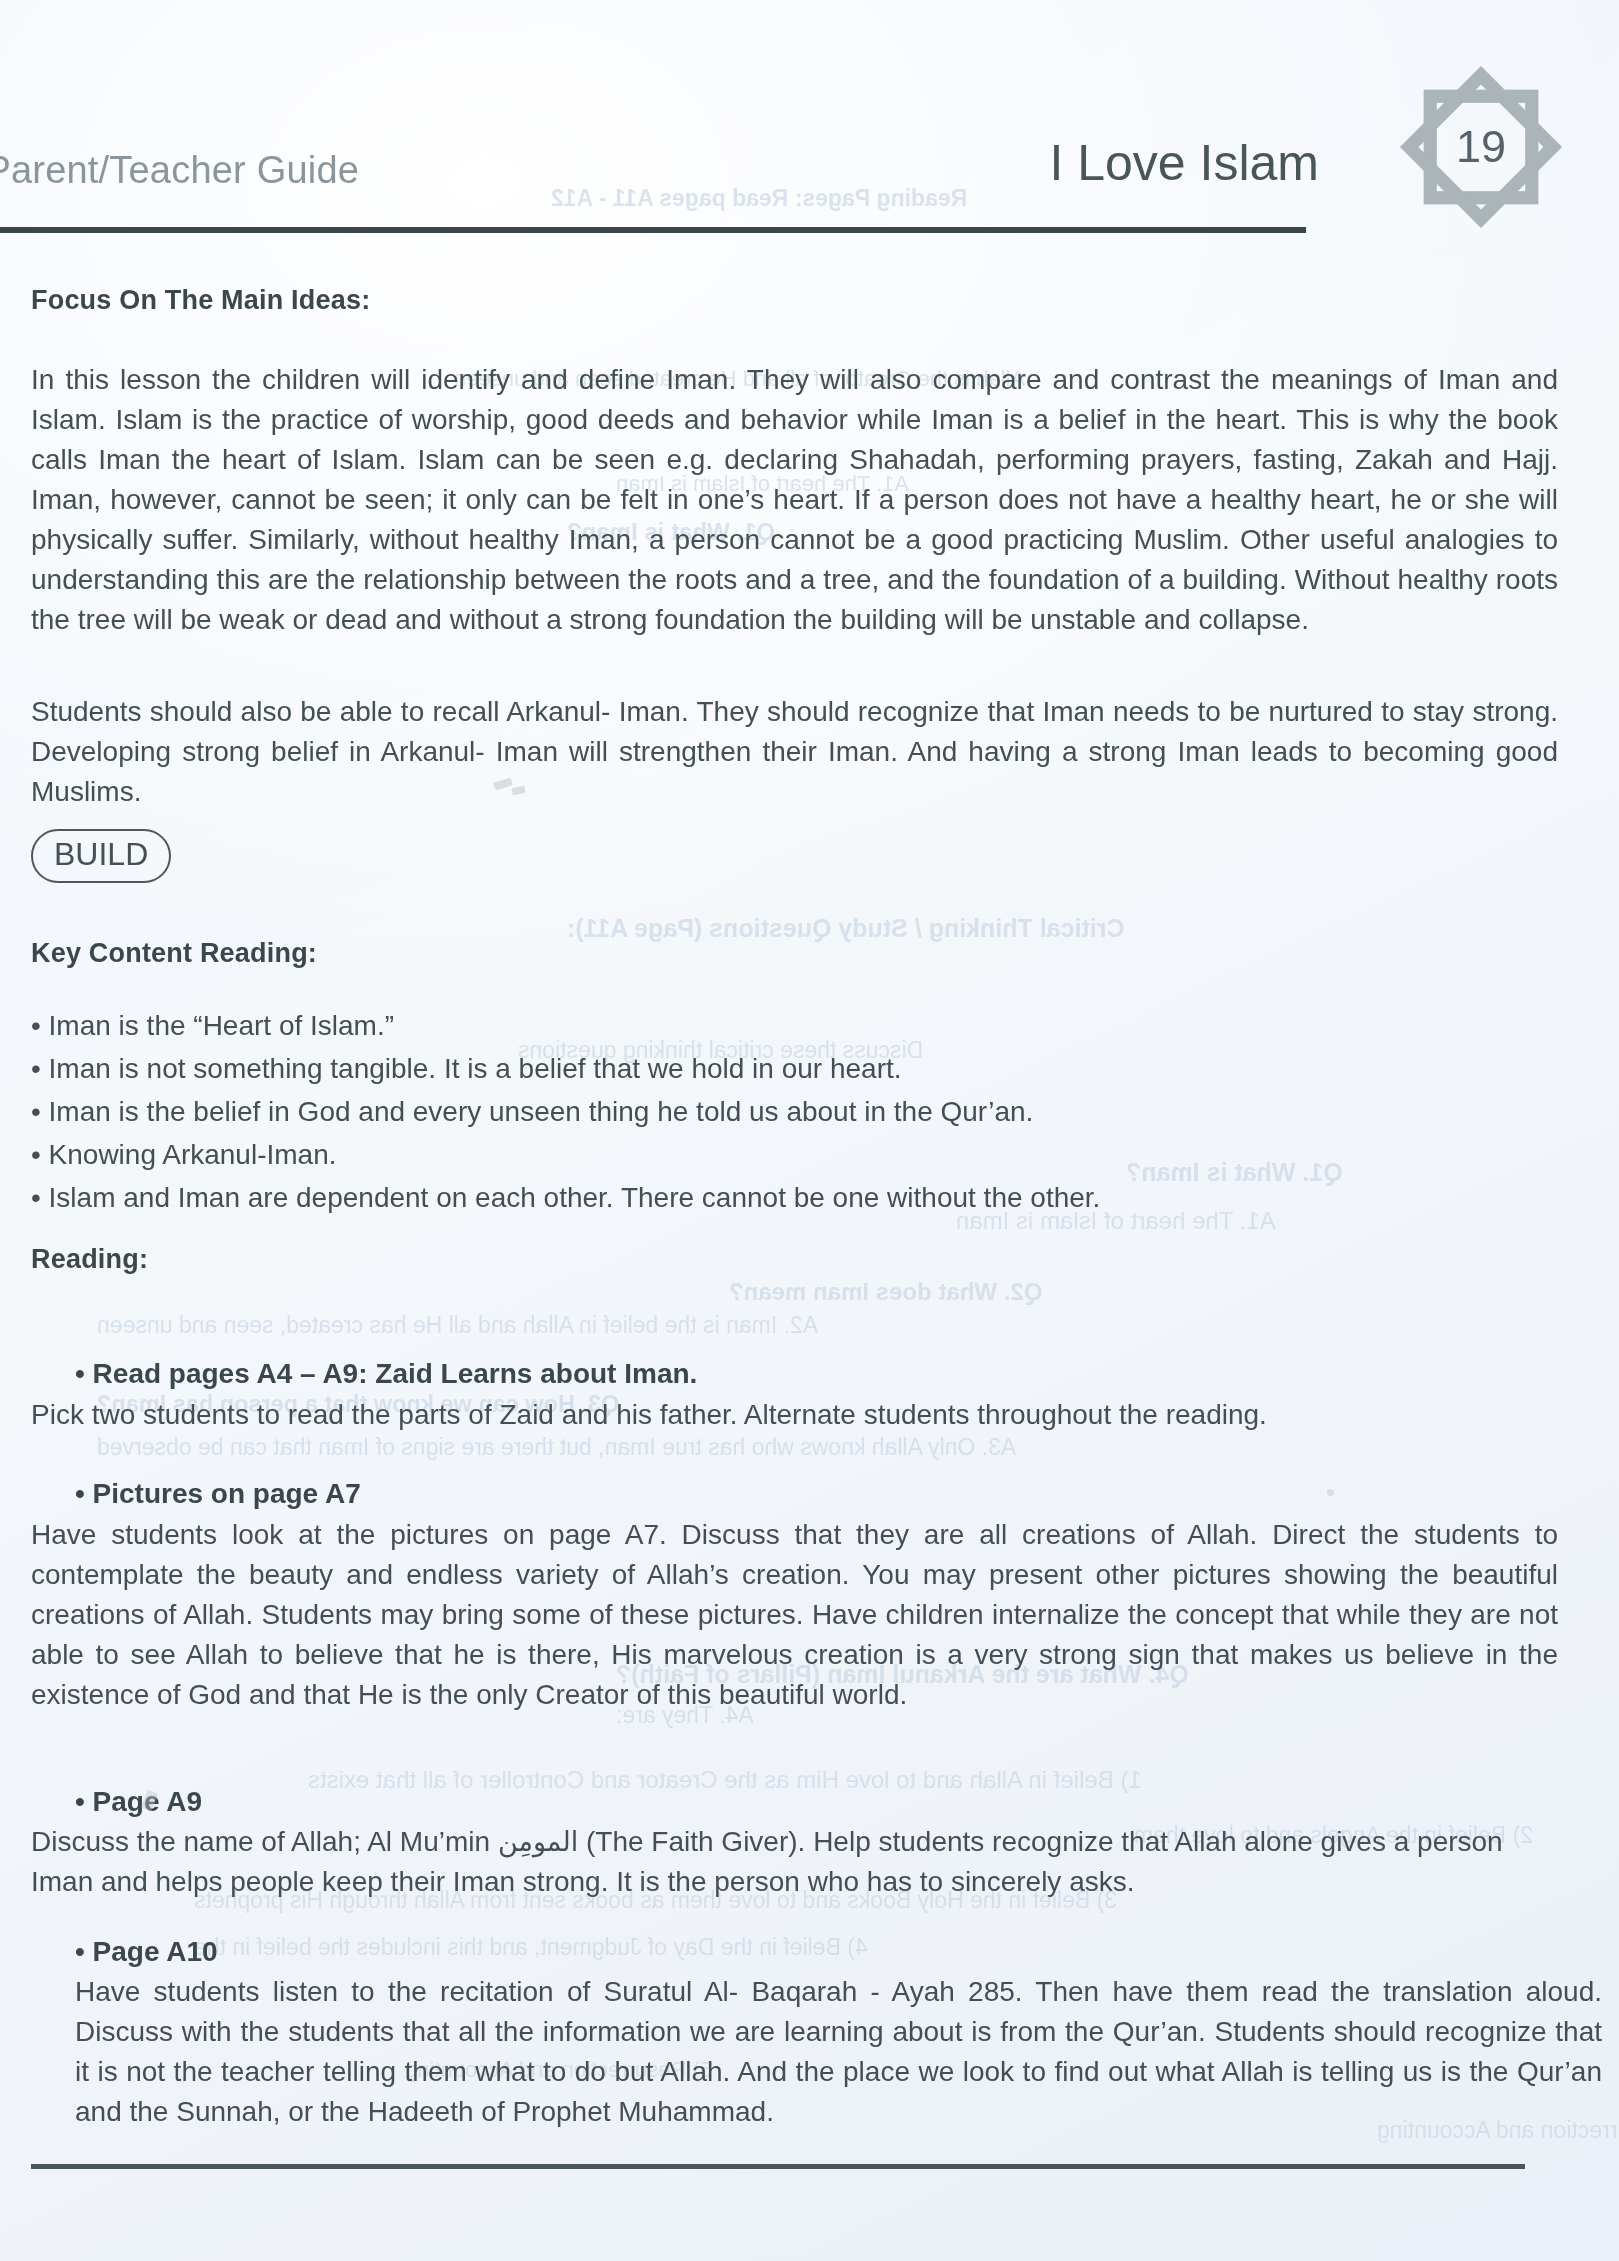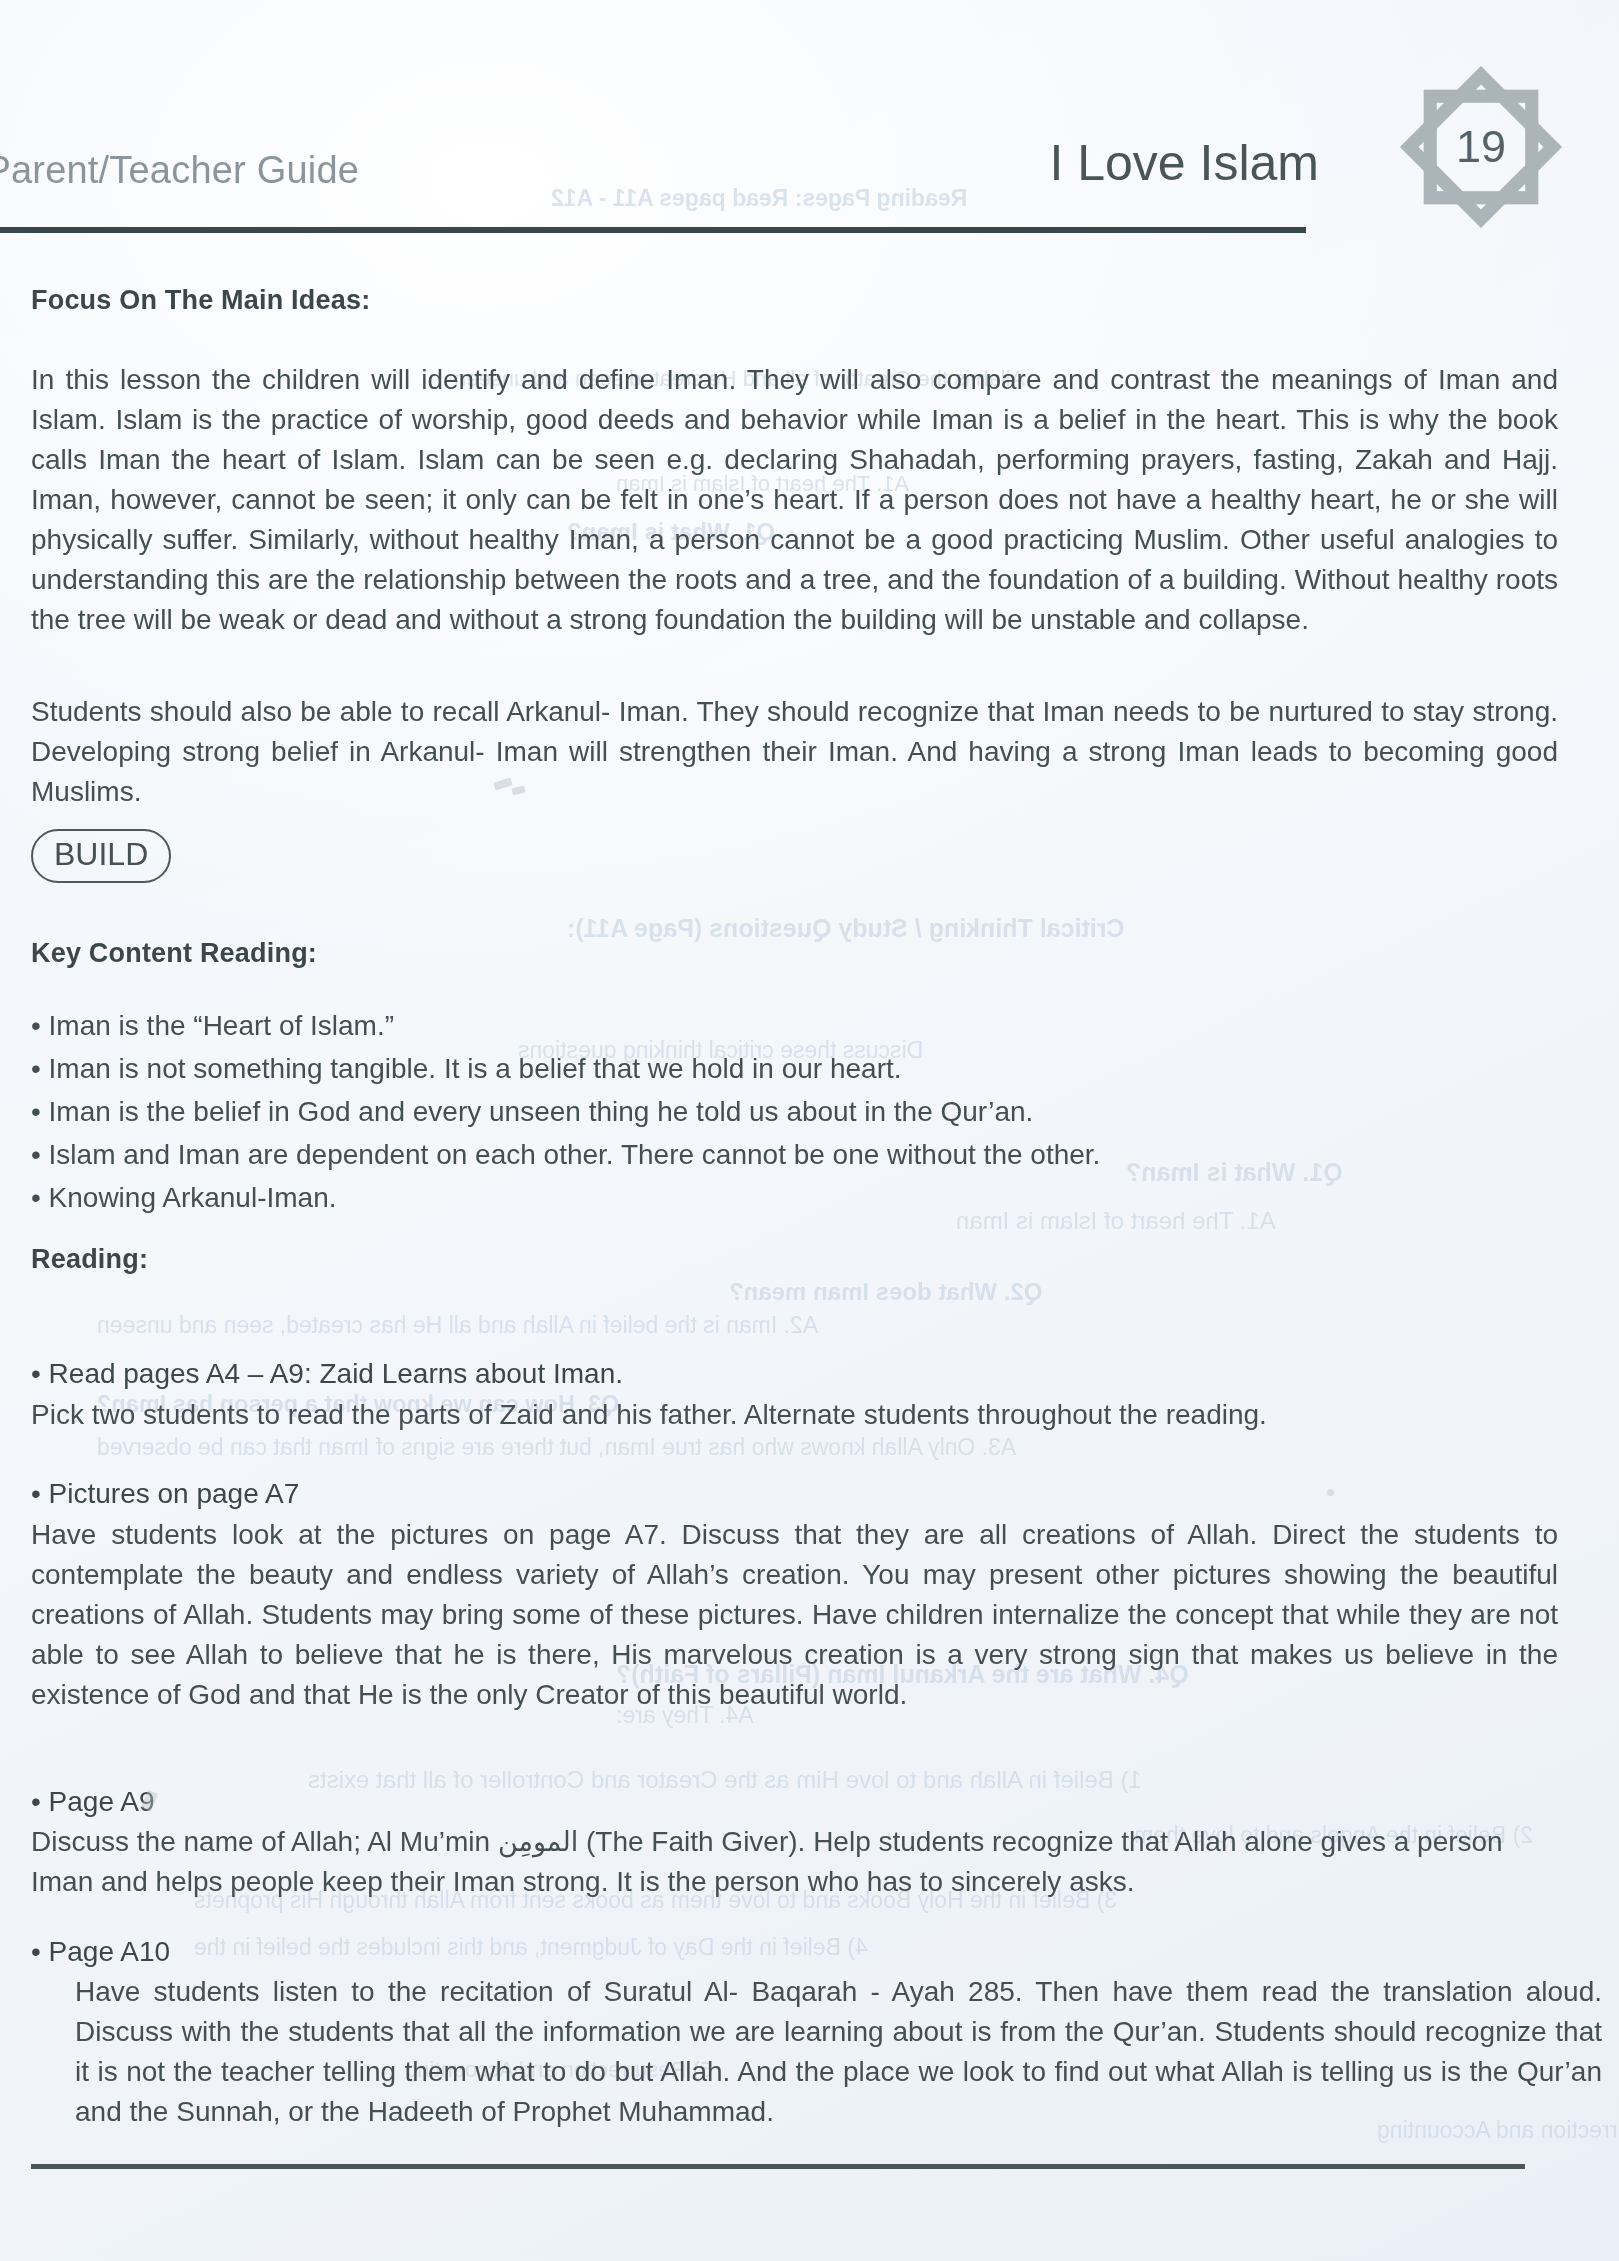--- a/index.html
+++ b/index.html
@@ -52,21 +52,21 @@
     font-size:27px; font-weight:bold; color:#3b4749;
     letter-spacing:0.2px;
   }
   .para{
     font-size:28px; line-height:40px; color:#444f52;
     text-align:justify; text-justify:inter-word;
   }
   .para.nojust{ text-align:left; }
   .bullets{ font-size:28px; line-height:43px; color:#444f52; }
   .bullets div{ white-space:nowrap; }
-  .b-head{ font-size:28px; font-weight:normal; color:#3b4749; line-height:40px; }
+  .b-head{ font-size:28px; font-weight:bold; color:#3b4749; line-height:40px;margin-left:44px; }
   .ar{ font-family:"DejaVu Sans", sans-serif; font-size:27px; direction:rtl; unicode-bidi:isolate; }
 
   
   .build{
     display:inline-block;
     border:2.4px solid #4c585b; border-radius:29px;
     padding:7.3px 21px 10.5px 21px;
     font-size:32px; color:#465154; line-height:1;
   }
 
@@ -163,22 +163,22 @@
     <div id="build-box">
       <span class="build">BUILD</span>
     </div>
 
     <div class="sec-head" id="kcs-head">Key Content Reading:</div>
 
     <div class="bullets" id="kcs-list">
       <div>• Iman is the “Heart of Islam.”</div>
       <div>• Iman is not something tangible. It is a belief that we hold in our heart.</div>
       <div>• Iman is the belief in God and every unseen thing he told us about in the Qur’an.</div>
+      <div>• Knowing Arkanul-Iman.</div>
       <div>• Islam and Iman are dependent on each other. There cannot be one without the other.</div>
-      <div>• Knowing Arkanul-Iman.</div>
     </div>
 
     <div class="sec-head" id="read-head">Reading:</div>
 
     <div class="b-head" id="read-b1h">• Read pages A4 – A9: Zaid Learns about Iman.</div>
     <div class="para nojust" id="read-b1p">Pick two students to read the parts of Zaid and his father. Alternate students throughout the reading.</div>
 
     <div class="b-head" id="pic-h">• Pictures on page A7</div>
     <div class="para" id="pic-p">Have students look at the pictures on page A7. Discuss that they are all creations of Allah. Direct the students to contemplate the beauty and endless variety of Allah’s creation. You may present other pictures showing the beautiful creations of Allah. Students may bring some of these pictures. Have children internalize the concept that while they are not able to see Allah to believe that he is there, His marvelous creation is a very strong sign that makes us believe in the existence of God and that He is the only Creator of this beautiful world.</div>
 

